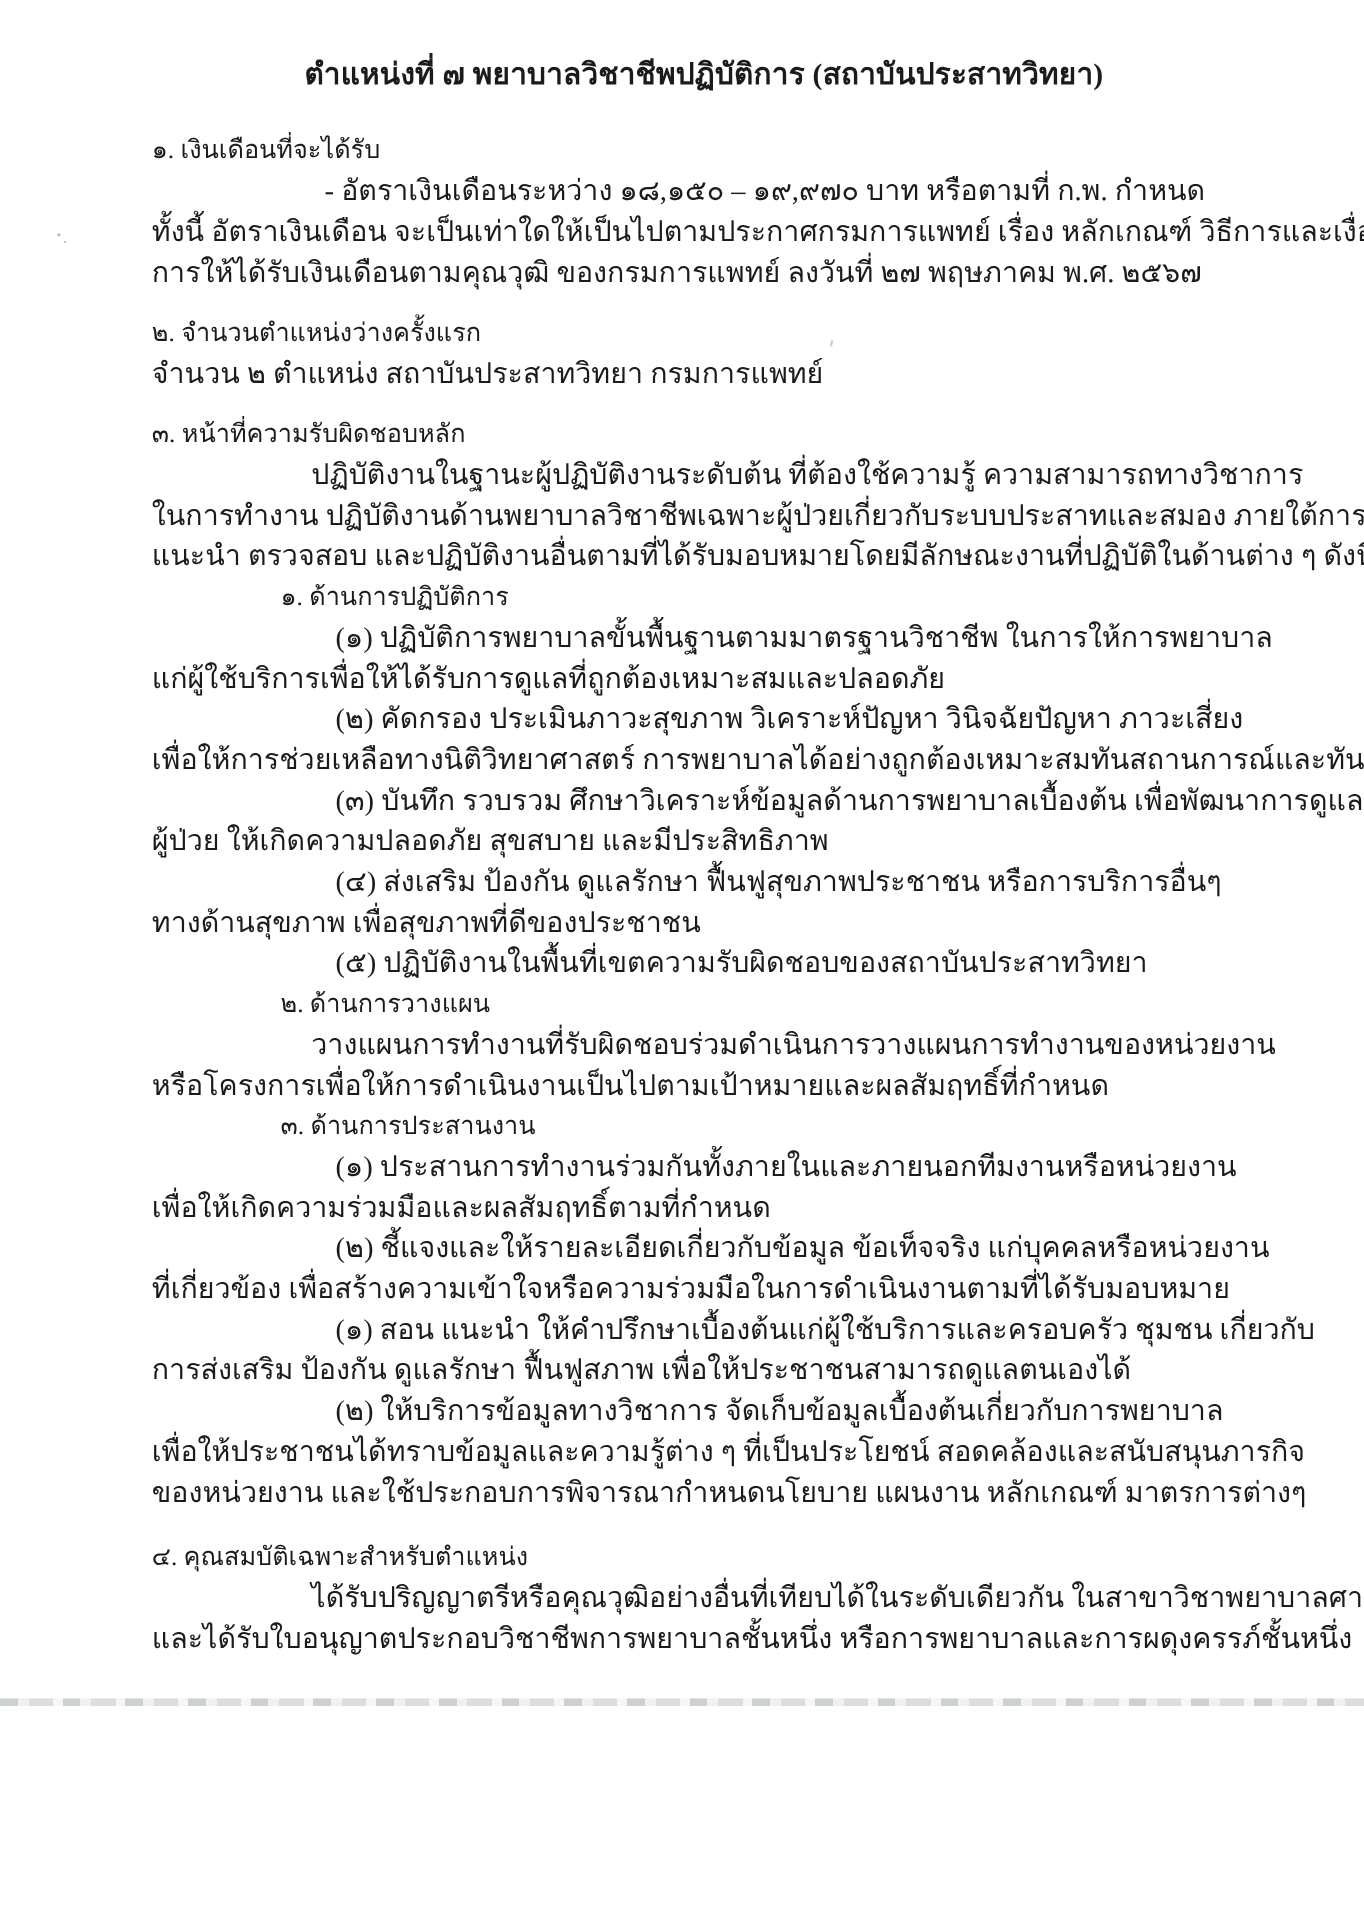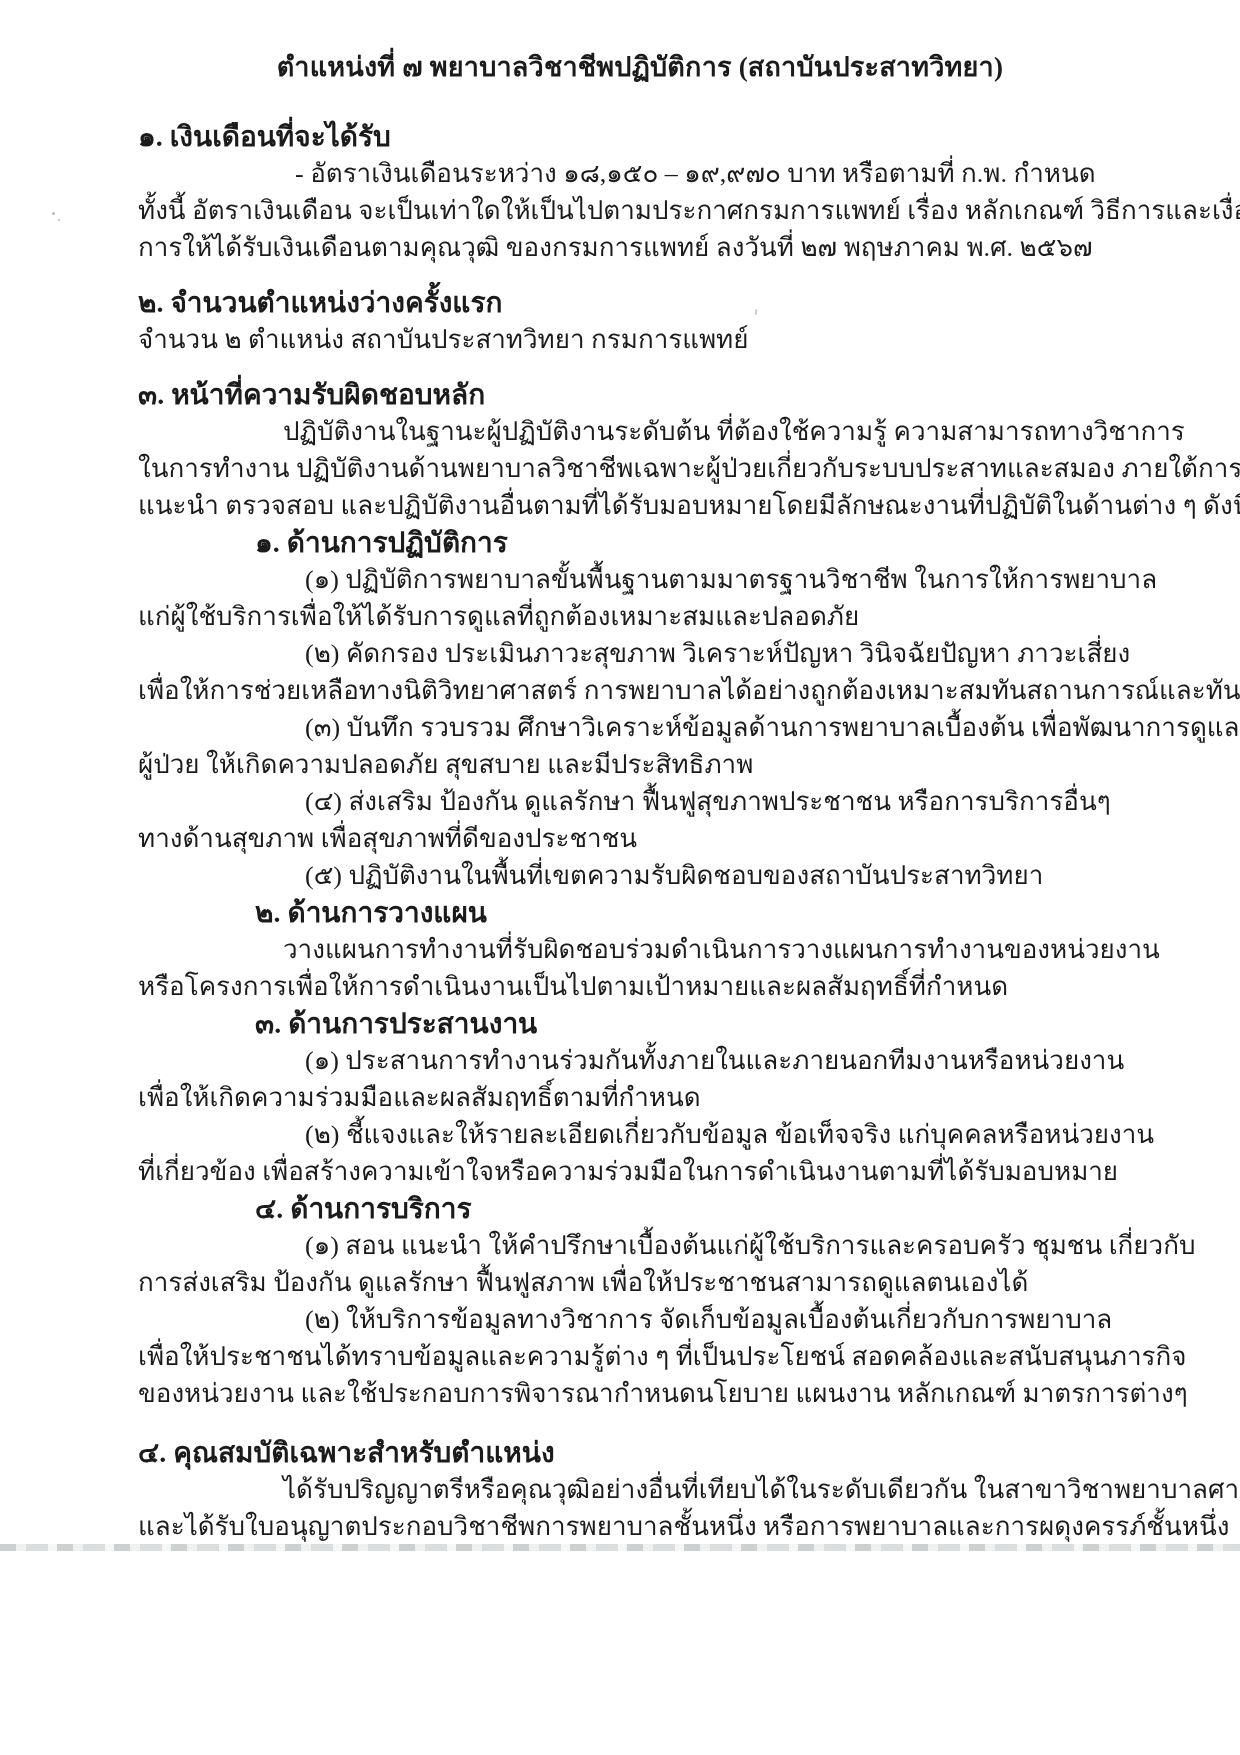--- a/index.html
+++ b/index.html
@@ -28,22 +28,22 @@
     font-size: 27px;
     line-height: 38px;
     letter-spacing: 0.2px;
   }
   .line {
     font-size: 26px;
     line-height: 37px;
     white-space: nowrap;
   }
   .line.bold {
-    font-weight: bold;
-    font-size: 28px;
+    font-weight: normal;
+    font-size: 23px;
   }
   .ind-0    { margin-left: 0; }
   .ind-sub  { margin-left: 117px; }
   .ind-para { margin-left: 145px; }
   .ind-dash { margin-left: 157px; }
   .ind-item { margin-left: 167px; }
   .ind-num  { }
 
   
   .speck {
@@ -101,21 +101,20 @@
       <div class="line ind-0">ทางด้านสุขภาพ เพื่อสุขภาพที่ดีของประชาชน</div>
       <div class="line ind-item">(๕) ปฏิบัติงานในพื้นที่เขตความรับผิดชอบของสถาบันประสาทวิทยา</div>
       <div class="line bold ind-sub">๒. ด้านการวางแผน</div>
       <div class="line ind-para">วางแผนการทำงานที่รับผิดชอบร่วมดำเนินการวางแผนการทำงานของหน่วยงาน</div>
       <div class="line ind-0">หรือโครงการเพื่อให้การดำเนินงานเป็นไปตามเป้าหมายและผลสัมฤทธิ์ที่กำหนด</div>
       <div class="line bold ind-sub">๓. ด้านการประสานงาน</div>
       <div class="line ind-item">(๑) ประสานการทำงานร่วมกันทั้งภายในและภายนอกทีมงานหรือหน่วยงาน</div>
       <div class="line ind-0">เพื่อให้เกิดความร่วมมือและผลสัมฤทธิ์ตามที่กำหนด</div>
       <div class="line ind-item">(๒) ชี้แจงและให้รายละเอียดเกี่ยวกับข้อมูล ข้อเท็จจริง แก่บุคคลหรือหน่วยงาน</div>
       <div class="line ind-0">ที่เกี่ยวข้อง เพื่อสร้างความเข้าใจหรือความร่วมมือในการดำเนินงานตามที่ได้รับมอบหมาย</div>
-      <div class="line bold ind-sub">๔. ด้านการบริการ</div>
       <div class="line ind-item">(๑) สอน แนะนำ ให้คำปรึกษาเบื้องต้นแก่ผู้ใช้บริการและครอบครัว ชุมชน เกี่ยวกับ</div>
       <div class="line ind-0">การส่งเสริม ป้องกัน ดูแลรักษา ฟื้นฟูสภาพ เพื่อให้ประชาชนสามารถดูแลตนเองได้</div>
       <div class="line ind-item">(๒) ให้บริการข้อมูลทางวิชาการ จัดเก็บข้อมูลเบื้องต้นเกี่ยวกับการพยาบาล</div>
       <div class="line ind-0">เพื่อให้ประชาชนได้ทราบข้อมูลและความรู้ต่าง ๆ ที่เป็นประโยชน์ สอดคล้องและสนับสนุนภารกิจ</div>
       <div class="line ind-0">ของหน่วยงาน และใช้ประกอบการพิจารณากำหนดนโยบาย แผนงาน หลักเกณฑ์ มาตรการต่างๆ</div>
       <div class="line bold ind-0" style="margin-top: 22px;">๔. คุณสมบัติเฉพาะสำหรับตำแหน่ง</div>
       <div class="line ind-para">ได้รับปริญญาตรีหรือคุณวุฒิอย่างอื่นที่เทียบได้ในระดับเดียวกัน ในสาขาวิชาพยาบาลศาสตร์</div>
       <div class="line ind-0">และได้รับใบอนุญาตประกอบวิชาชีพการพยาบาลชั้นหนึ่ง หรือการพยาบาลและการผดุงครรภ์ชั้นหนึ่ง</div>
     </div>
 

